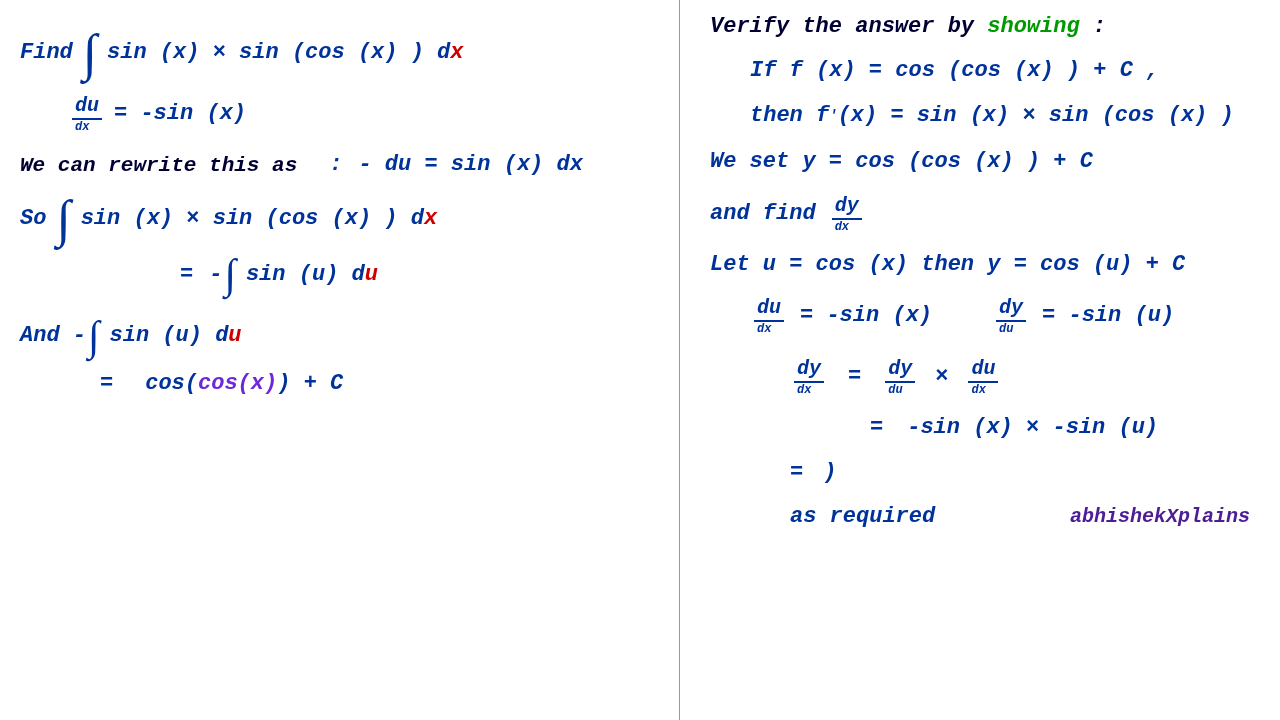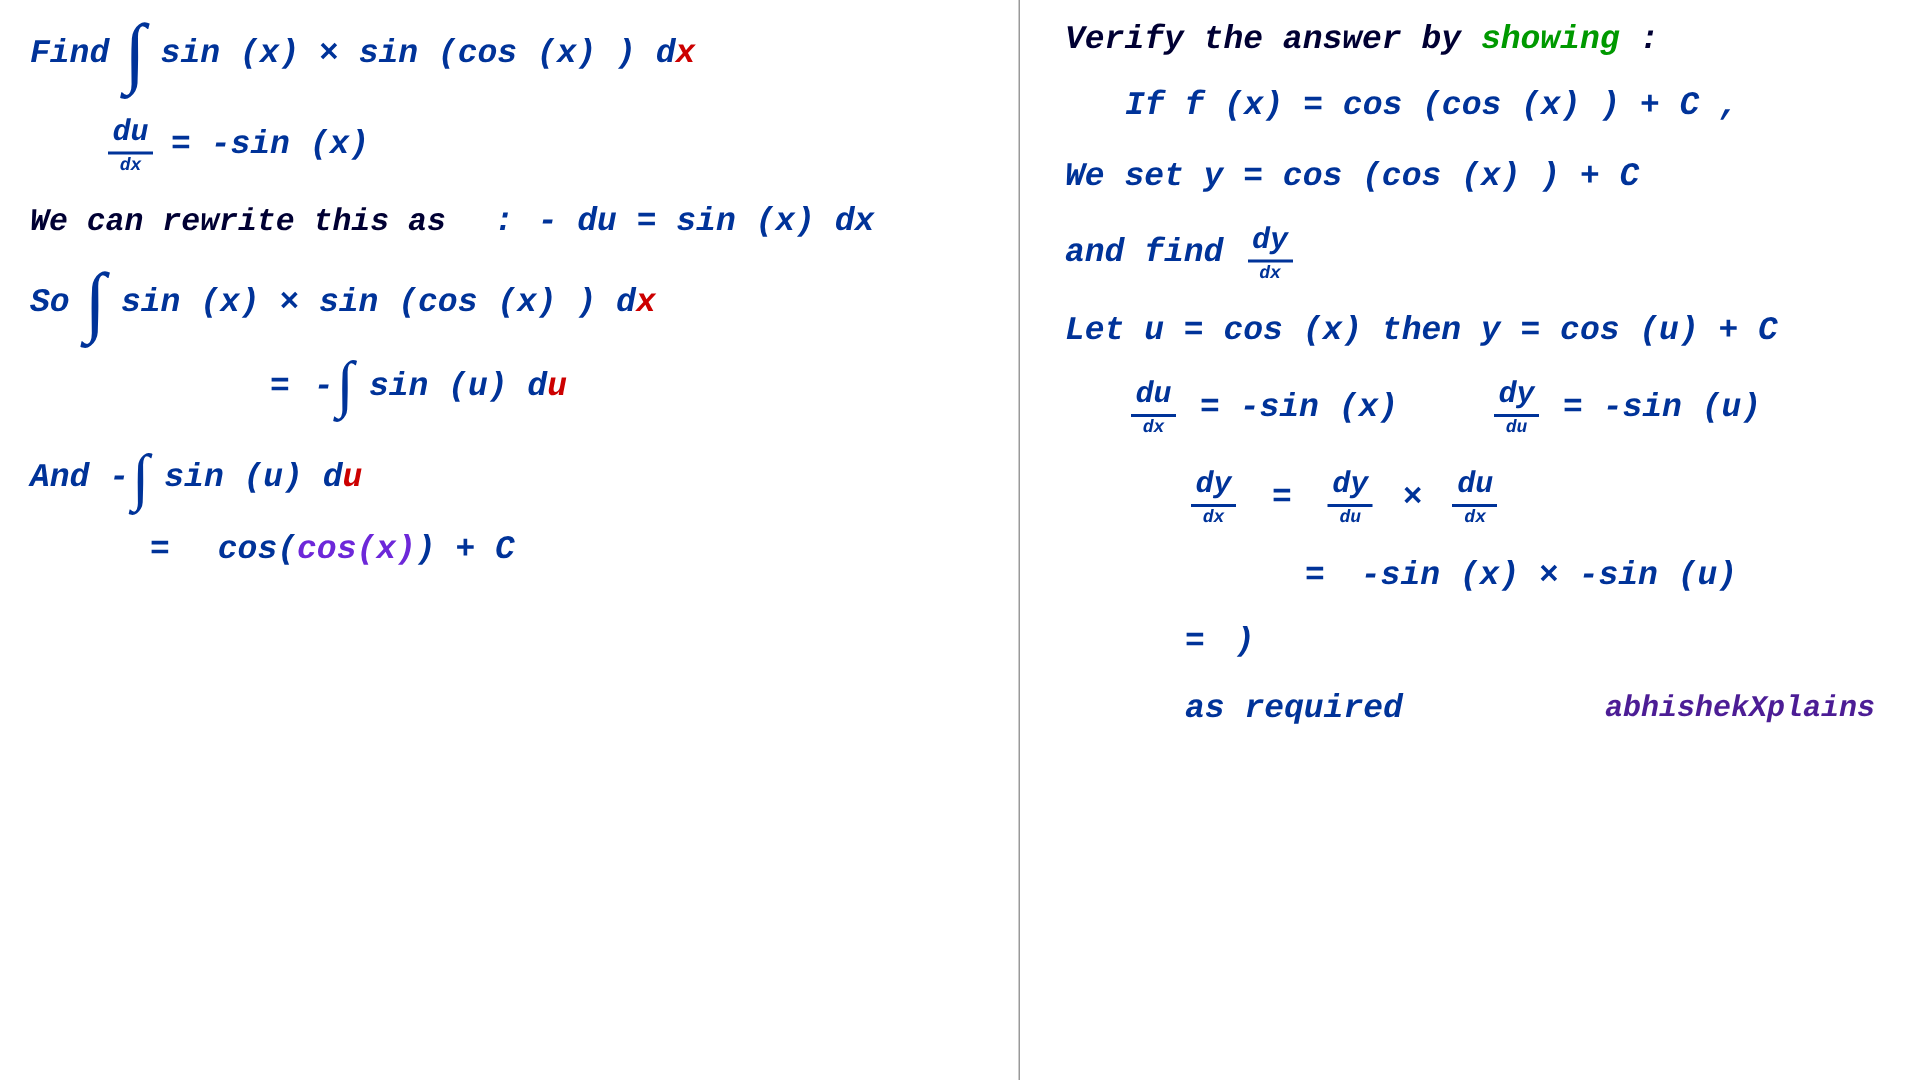--- a/index.html
+++ b/index.html
@@ -7,21 +7,21 @@
       width: 1280px;
       height: 720px;
       background: #ffffff;
       font-family: 'Courier New', Courier, monospace;
       overflow: hidden;
       display: flex;
     }
     .left-panel {
       width: 680px;
       height: 720px;
-      padding: 7px 20px 20px 20px;
+      padding: 24px 20px 20px 20px;
       border-right: 1.5px solid #999;
       position: relative;
     }
     .right-panel {
       width: 600px;
       height: 720px;
       padding: 10px 20px 20px 30px;
       position: relative;
     }
     .math-line {
@@ -54,21 +54,20 @@
       font-size: 42px;
       color: #003399;
       font-style: italic;
       line-height: 0.8;
       margin: 0 2px;
       font-family: serif;
     }
     .fraction {
       display: inline-flex;
       flex-direction: column;
-      align-items: center;
       margin: 0 4px;
       vertical-align: middle;
     }
     .fraction .num {
       border-bottom: 2px solid #003399;
       padding: 0 3px;
       font-style: italic;
       font-size: 20px;
       color: #003399;
       font-weight: bold;
@@ -203,20 +202,27 @@
       <span class="math-text-black" style="font-size:22px;"><span style="color:#000033;font-style:italic;font-size:22px;font-weight:bold;font-family:'Courier New',Courier,monospace;">Verify the answer by </span><span style="color:#009900;font-style:italic;font-size:22px;font-weight:bold;font-family:'Courier New',Courier,monospace;">showing</span><span style="color:#000033;font-style:italic;font-size:22px;font-weight:bold;font-family:'Courier New',Courier,monospace;"> :</span></span>
     </div>
   </div>
 
   <div class="block mt14">
     <div class="math-line indent1">
       <span class="math-text">If  f (x)  =  cos (cos (x) )  +  C  ,</span>
     </div>
   </div>
 
+  <div class="block mt14">
+    <div class="math-line indent1">
+      <span class="math-text">then f</span>
+        <span class="math-text" style="font-size:14px;vertical-align:super;">'</span>
+        <span class="math-text">(x)  =  sin (x) × sin (cos (x) )</span>
+    </div>
+  </div>
 
   <div class="block mt20">
     <div class="math-line">
       <span class="math-text">We set y =  cos (cos (x) )  +  C</span>
     </div>
   </div>
 
   <div class="block mt14">
     <div class="math-line">
       <span class="math-text">and    find</span>

